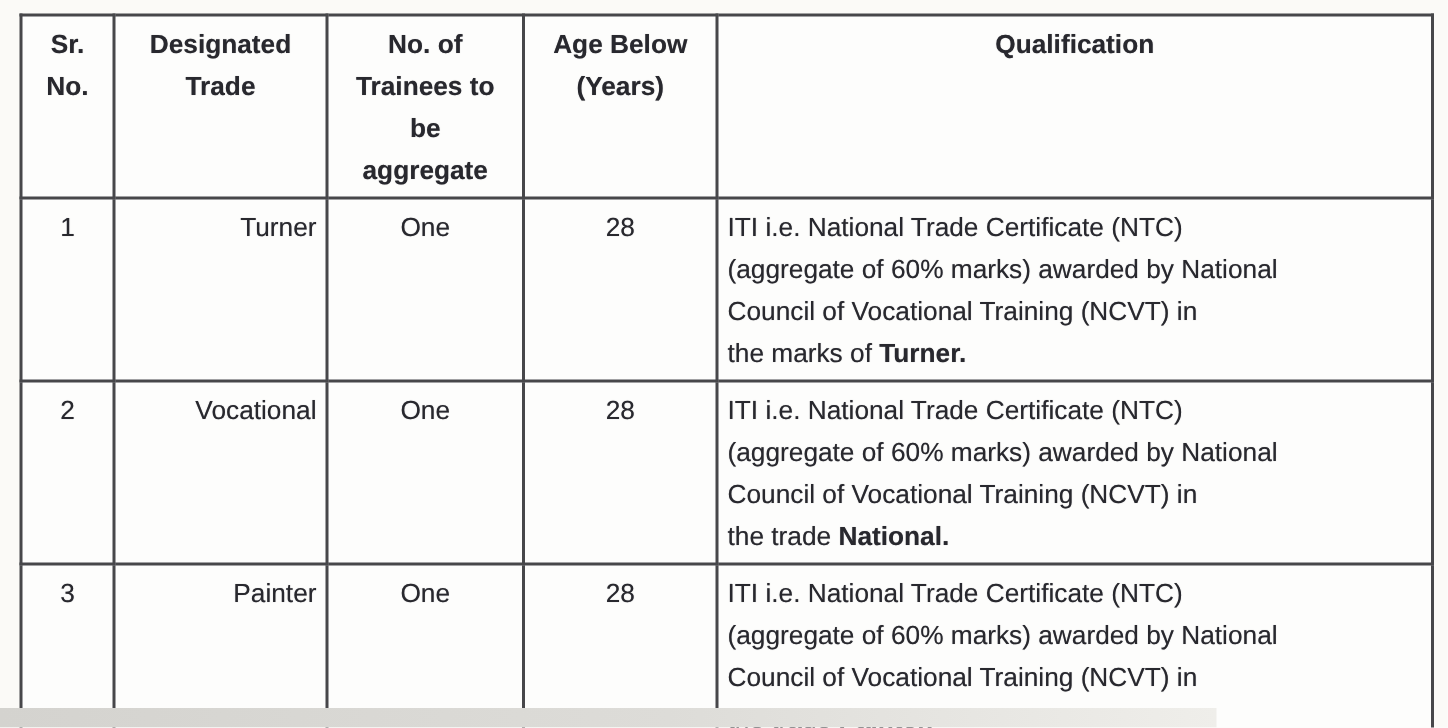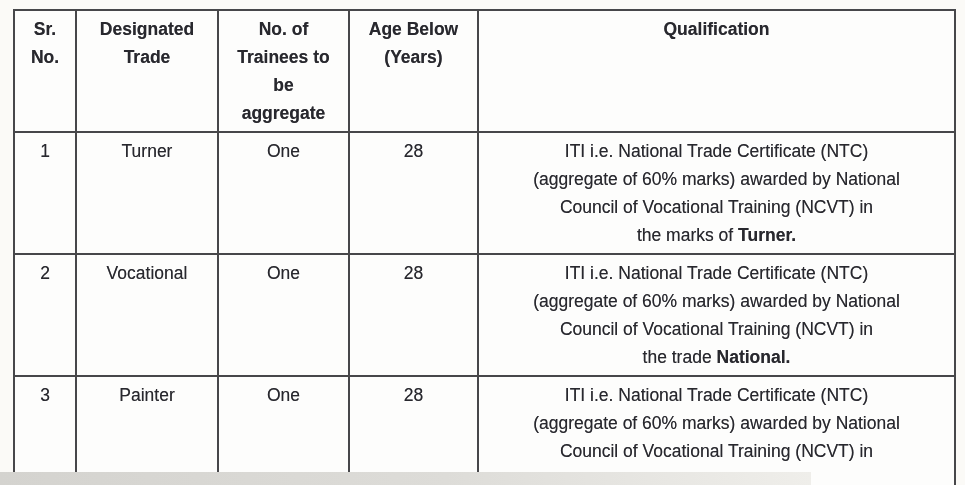--- a/index.html
+++ b/index.html
@@ -34,23 +34,23 @@
   }
   th.hdr {
     font-weight: bold;
     text-align: center;
     white-space: pre-line;
   }
   tr.header-row { height: 111px; }
   tr.body-row-tall { height: 122px; }
   tr.body-row-short { height: 107px; }
   td.c-center { text-align: center; }
-  td.c-left { text-align: center; padding-left: 11px; }
+  td.c-left { text-align: right; padding-left: 11px; }
   td.c-qual {
-    text-align: center;
+    text-align: left;
     padding-left: 9px;
     padding-right: 6px;
     font-size: 17px;
     line-height: 27px;
   }
   .qual-lines { white-space: pre-line; }
   .qual-tail b { font-weight: bold; }
   .scan-edge {
     position: absolute;
     left: 0; right: 0; bottom: 0;

